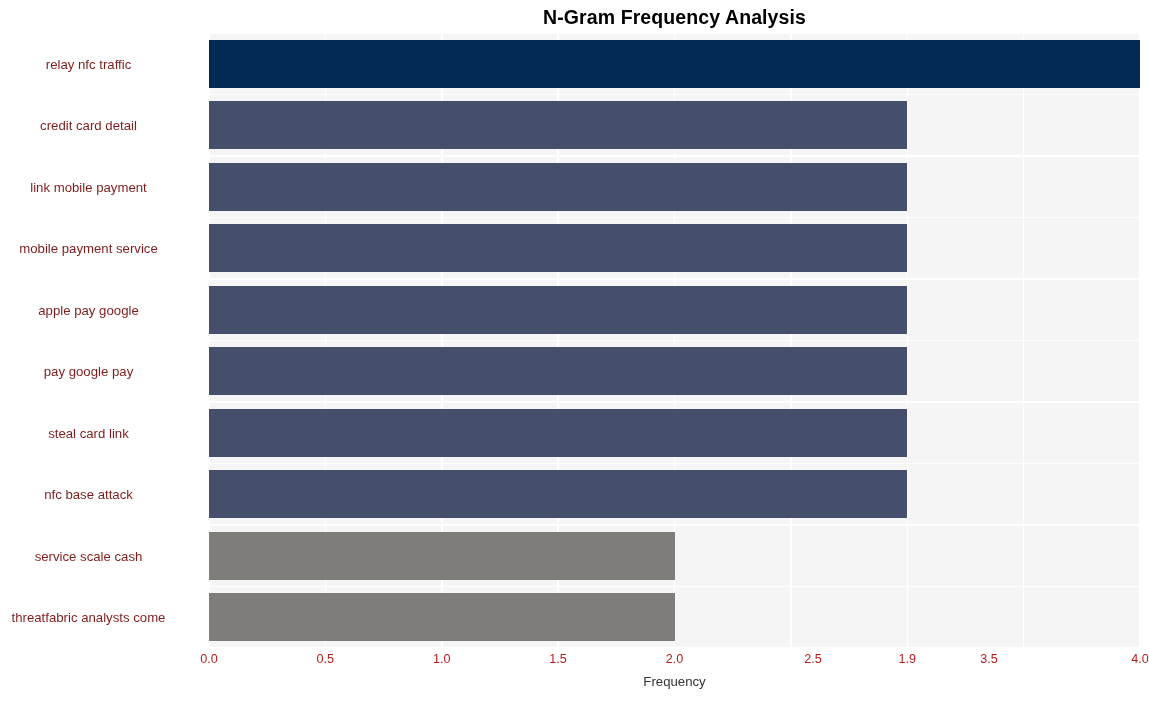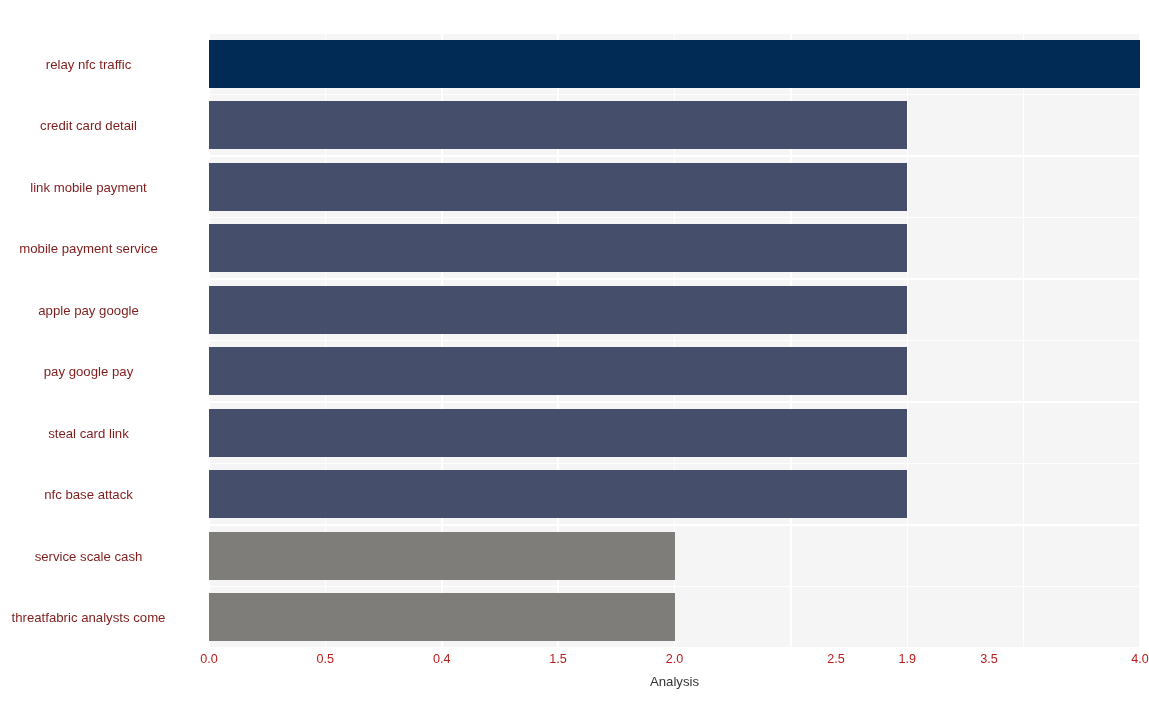--- a/index.html
+++ b/index.html
@@ -109,20 +109,21 @@
     font-size: 13.2px;
     color: #333333;
     white-space: nowrap;
   }
 </style>
 </head>
 <body>
 
 <div class="figure">
 
+  <div class="chart-title">N-Gram Frequency Analysis</div>
 
   <div class="plot-area">
     <div id="gridlines">
         <div class="gridline-v" style="left: -0.75px;"></div>
         <div class="gridline-v" style="left: 115.625px;"></div>
         <div class="gridline-v" style="left: 232px;"></div>
         <div class="gridline-v" style="left: 348.375px;"></div>
         <div class="gridline-v" style="left: 464.75px;"></div>
         <div class="gridline-v" style="left: 581.125px;"></div>
         <div class="gridline-v" style="left: 697.5px;"></div>
@@ -163,24 +164,24 @@
       <div class="ylabel" style="top: 338.25px;">pay google pay</div>
       <div class="ylabel" style="top: 399.75px;">steal card link</div>
       <div class="ylabel" style="top: 461.25px;">nfc base attack</div>
       <div class="ylabel" style="top: 522.75px;">service scale cash</div>
       <div class="ylabel" style="top: 584.25px;">threatfabric analysts come</div>
     </div>
 
   <div id="xticks">
       <div class="xtick" style="left: 209px;">0.0</div>
       <div class="xtick" style="left: 325.375px;">0.5</div>
-      <div class="xtick" style="left: 441.75px;">0.4</div>
+      <div class="xtick" style="left: 441.75px;">1.0</div>
       <div class="xtick" style="left: 558.125px;">1.5</div>
       <div class="xtick" style="left: 674.5px;">2.0</div>
-      <div class="xtick" style="left: 836px;">2.5</div>
+      <div class="xtick" style="left: 813px;">2.5</div>
       <div class="xtick" style="left: 907.25px;">1.9</div>
       <div class="xtick" style="left: 989px;">3.5</div>
       <div class="xtick" style="left: 1140px;">4.0</div>
     </div>
 
-  <div class="xaxis-title">Analysis</div>
+  <div class="xaxis-title">Frequency</div>
 
 </div>
 
 </body></html>

